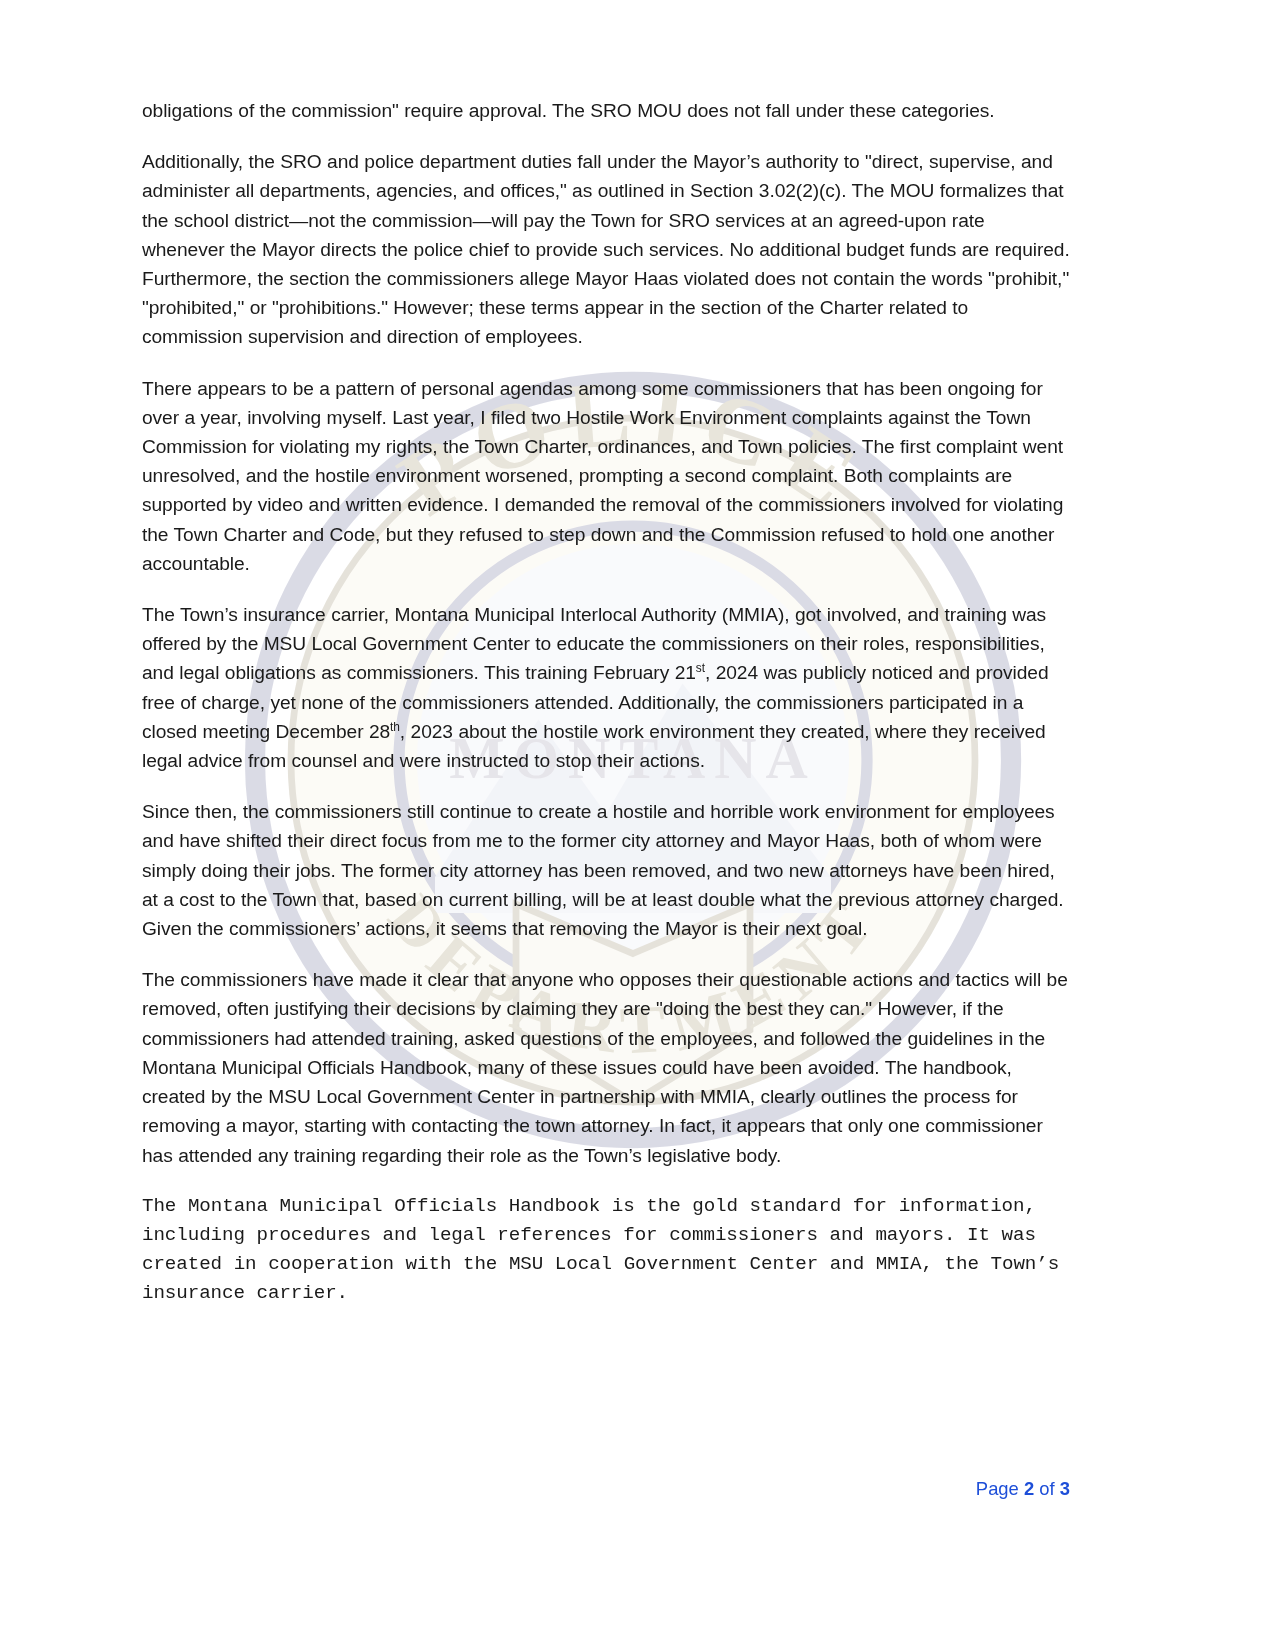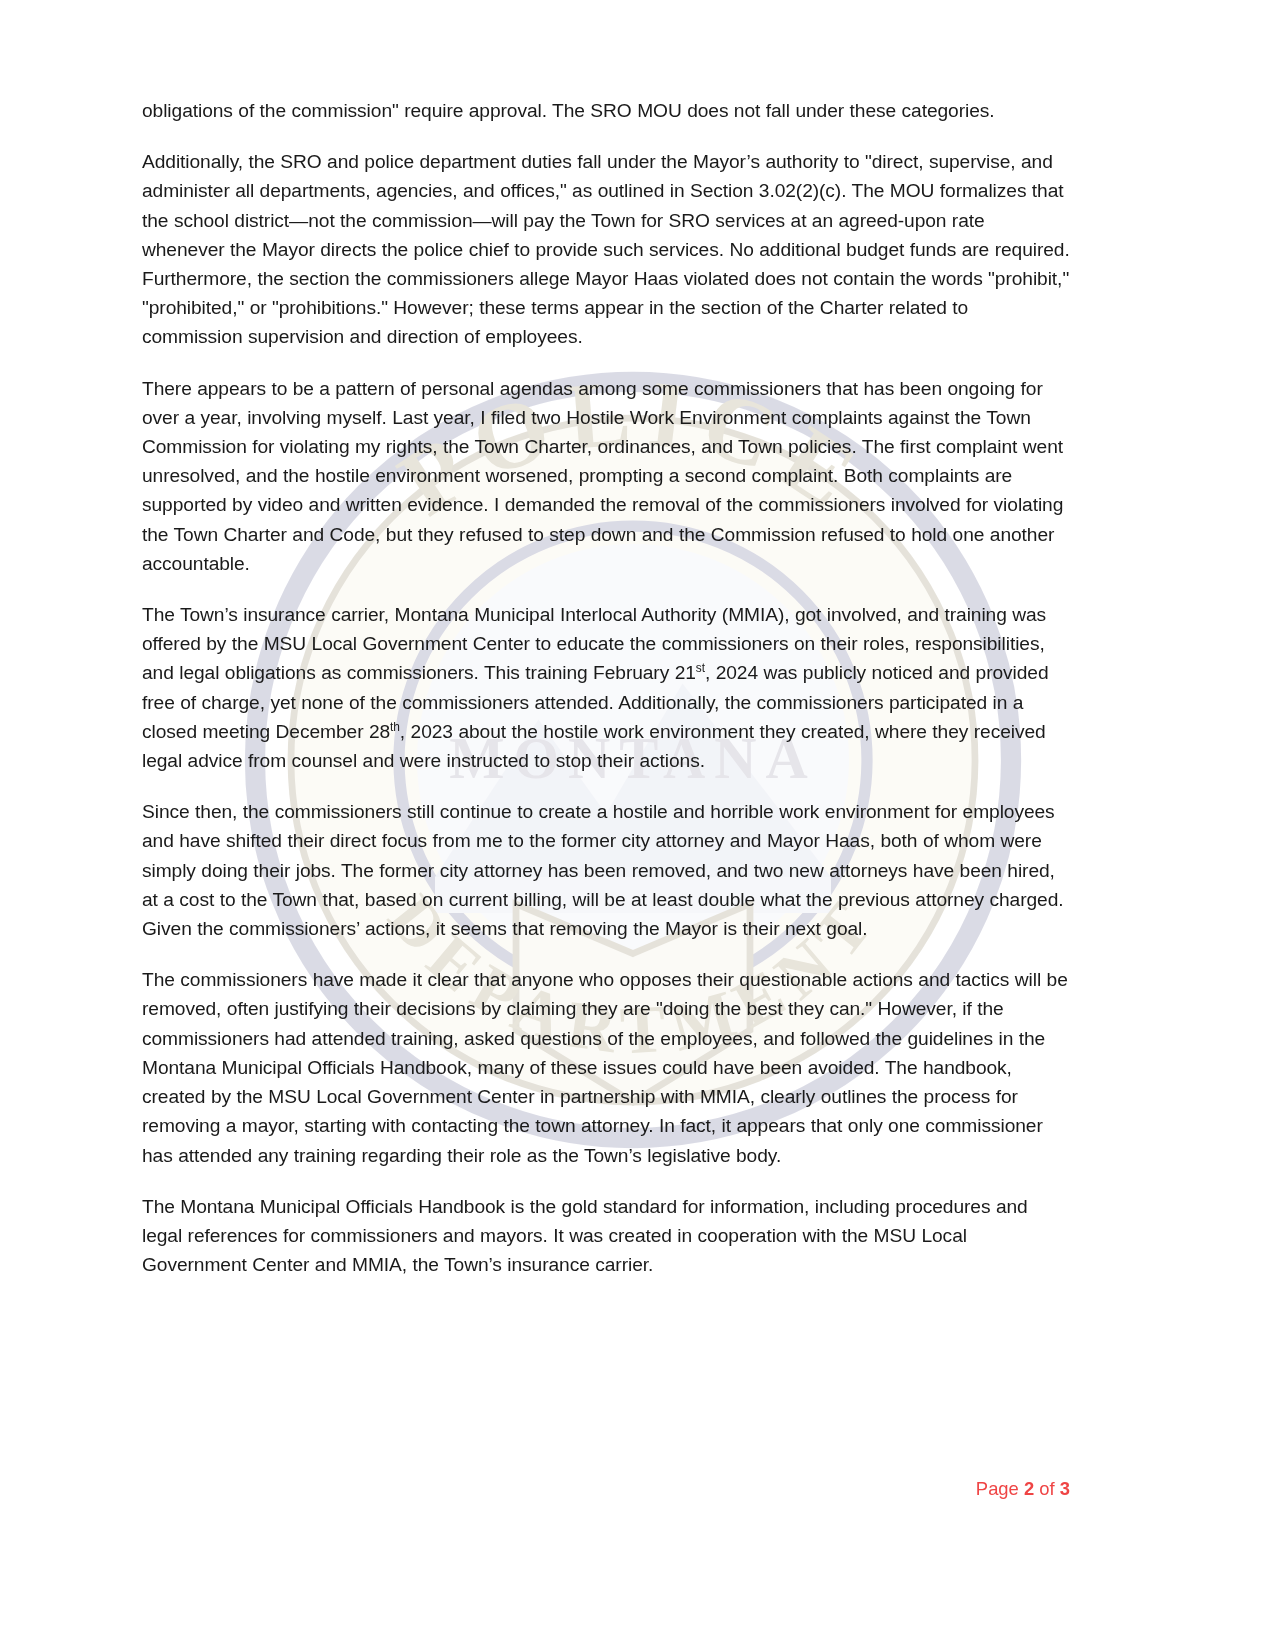--- a/index.html
+++ b/index.html
@@ -44,38 +44,38 @@
   p.para {
     margin: 0 0 22px 0;
     font-size: 19.2px;
     line-height: 29.2px;
     color: #1a1a1a;
     font-family: "Liberation Sans", sans-serif;
     text-align: left;
     letter-spacing: -0.08px;
     word-spacing: 0.2px;
   }
-  p.para:last-child { margin-bottom: 12px; }
+  p.para:last-child { margin-bottom: 12px; font-family: Liberation Mono, monospace; }
   sup {
     font-size: 0.62em;
     vertical-align: super;
     line-height: 0;
     text-align: center;
   }
 
   
   .footer {
     position: absolute;
     left: 142px;
     top: 1478px;
     width: 928px;
     text-align: right;
     z-index: 2;
     font-size: 18.4px;
-    color: #ef4444;
+    color: #1d4ed8;
     font-family: "Liberation Sans", sans-serif;
   }
   .footer b { font-weight: bold; }
 </style>
 </head>
 <body>
 
 <div class="page">
 
   <div class="watermark">

